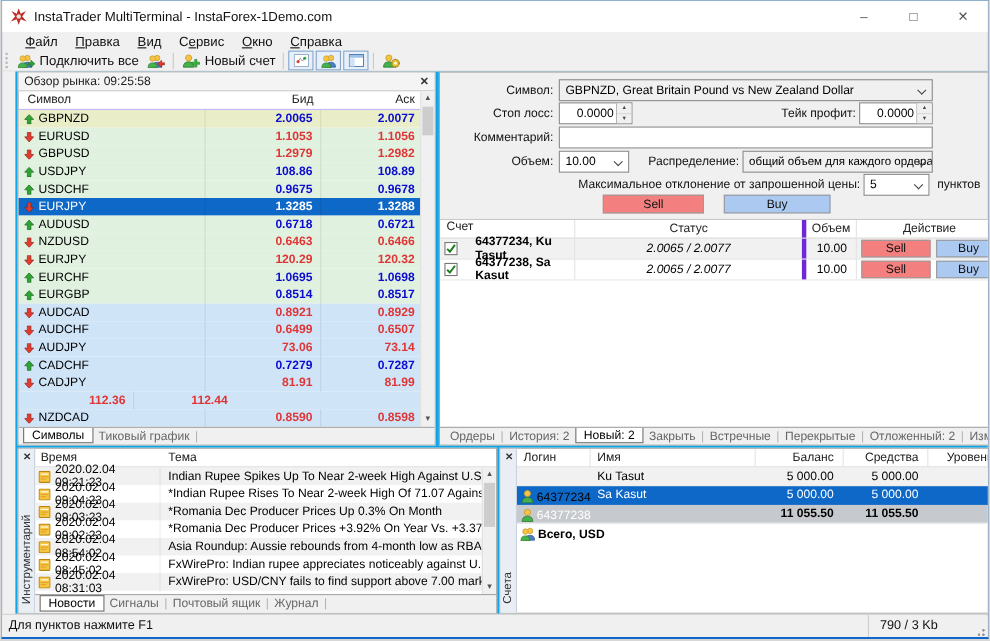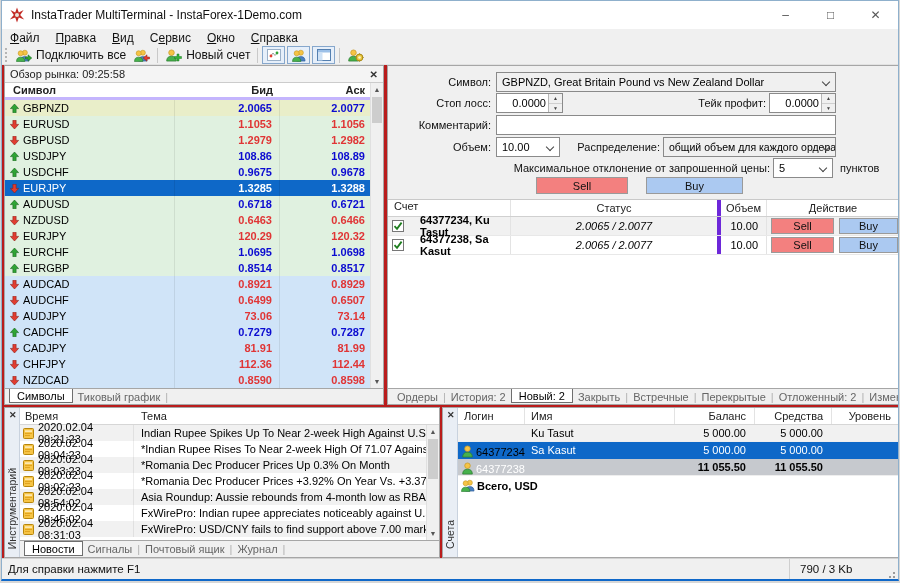--- a/index.html
+++ b/index.html
@@ -11,45 +11,45 @@
 
   
   .titlebar { height:28px; background:#ffffff; display:flex; align-items:center; }
   .app-icon { width:16px; height:16px; margin-left:7px; display:flex; }
   .title-text { font-size:12px; color:#111; margin-left:6px; }
   .win-btns { margin-left:auto; display:flex; height:100%; }
   .win-btn { width:45px; height:100%; display:flex; align-items:center; justify-content:center;
              font-size:12px; color:#555; }
 
   
-  .menubar { height:17px; display:flex; align-items:center; font-size:12px; color:#111; padding-left:0; }
+  .menubar { height:17px; display:flex; align-items:center; font-size:12px; color:#111; padding-left:13px; }
   .menu-item { padding:0 8px; }
   .menu-item u { text-decoration:underline; }
 
   
   .toolbar { height:19px; display:flex; align-items:center; font-size:12px; color:#111;
              border-bottom:1px solid #e2e2e2; }
   .tgrip { width:3px; height:14px; border-left:2px dotted #b5b5b5; margin:0 4px 0 3px; }
   .tbtn { display:flex; align-items:center; gap:4px; padding:0 4px; height:19px; }
   .tsep { width:1px; height:15px; background:#c9c9c9; margin:0 3px; }
   .toggle { width:23px; height:18px; border:1px solid #86a7cc; background:#e6effa;
             display:flex; align-items:center; justify-content:center; margin:0 1px; }
   .icon { display:inline-flex; line-height:0; }
 
   
-  .main { position:absolute; top:64px; left:0; right:0; height:495px; background:#b91c1c; }
+  .main { position:absolute; top:64px; left:12px; right:0; height:495px; background:#0ea5e9; }
   .panel { position:absolute; background:#fff; border:1px solid #a6a6a6; }
 
   
   #market-panel { left:2px; top:0; width:380px; height:340px; }
   .phead { height:17px; background:#f4f4f4; border-bottom:1px solid #cccccc; font-size:11px;
            display:flex; align-items:center; padding:0 5px; color:#222; }
   .phead-x { margin-left:auto; font-size:10px; color:#333; font-weight:bold; }
   .mw-colhead { display:flex; height:17px; align-items:center; font-size:11px; color:#222;
-                border-bottom:3px solid #c4b5fd; padding-right:13px;font-weight:bold; }
+                border-bottom:1px solid #c4b5fd; padding-right:13px; }
   .mw-colhead .ch-sym { flex:1; padding-left:8px; }
   .mw-colhead .ch-bid { width:105px; text-align:right; padding-right:7px; }
   .mw-colhead .ch-ask { width:90px; text-align:right; padding-right:5px; }
   #mw-rows { position:absolute; left:0; top:34px; right:13px; }
   .mrow { display:flex; height:16px; align-items:center; font-size:11px; }
   .band-khaki { background:#e9eec9; }
   .band-green { background:#e0f1e0; }
   .band-blue  { background:#d0e4f8; }
   .mrow.sel { background:#0e68c8; color:#fff; }
   .c-sym { flex:1; display:flex; align-items:center; gap:4px; padding-left:5px; height:100%;
@@ -485,28 +485,20 @@
                 <svg width="9" height="9" viewBox="0 0 9 9">
                   <path d="M4.5 9 L0.4 4.4 H2.9 V0.2 H6.1 V4.4 H8.6 Z" fill="#e23c30" stroke="#8d1d15" stroke-width="0.6"></path>
                 </svg>
               </span>
               <span>CADJPY</span>
             </span>
             <span class="c-bid pc-down">81.91</span>
             <span class="c-ask pc-down">81.99</span>
           </div>
           <div class="mrow band-blue">
-            <span class="c-sym">
-              <span class="icon">
-                <svg width="9" height="9" viewBox="0 0 9 9">
-                  <path d="M4.5 9 L0.4 4.4 H2.9 V0.2 H6.1 V4.4 H8.6 Z" fill="#e23c30" stroke="#8d1d15" stroke-width="0.6"></path>
-                </svg>
-              </span>
-              <span>CHFJPY</span>
-            </span>
             <span class="c-bid pc-down">112.36</span>
             <span class="c-ask pc-down">112.44</span>
           </div>
           <div class="mrow band-blue">
             <span class="c-sym">
               <span class="icon">
                 <svg width="9" height="9" viewBox="0 0 9 9">
                   <path d="M4.5 9 L0.4 4.4 H2.9 V0.2 H6.1 V4.4 H8.6 Z" fill="#e23c30" stroke="#8d1d15" stroke-width="0.6"></path>
                 </svg>
               </span>
@@ -823,20 +815,20 @@
               <span class="ac-c3">11 055.50</span>
               <span class="ac-c4">11 055.50</span>
               <span class="ac-c5"></span>
             </div>
           </div>
       </div>
     </div>
   </div>
 
   <div class="statusbar">
-    <span class="sb-help">Для справки нажмите F1</span>
+    <span class="sb-help">Для пунктов нажмите F1</span>
     <div class="sb-right">
       <span class="sb-div"></span>
       <span class="sb-traffic">790 / 3 Kb</span>
       <span class="sb-grip"></span>
     </div>
   </div>
 </div>
 
 </body></html>

